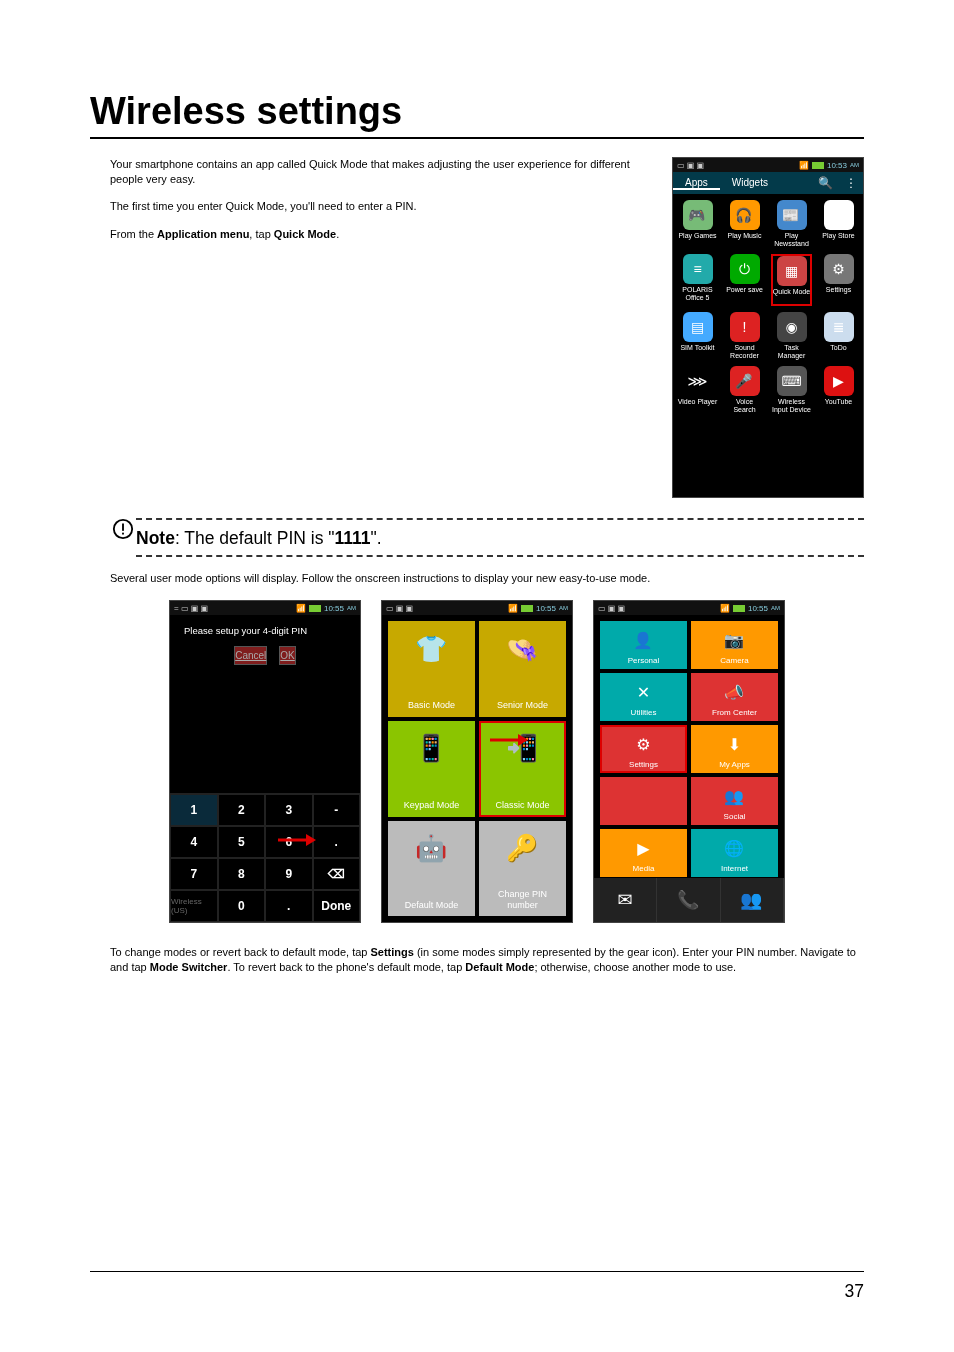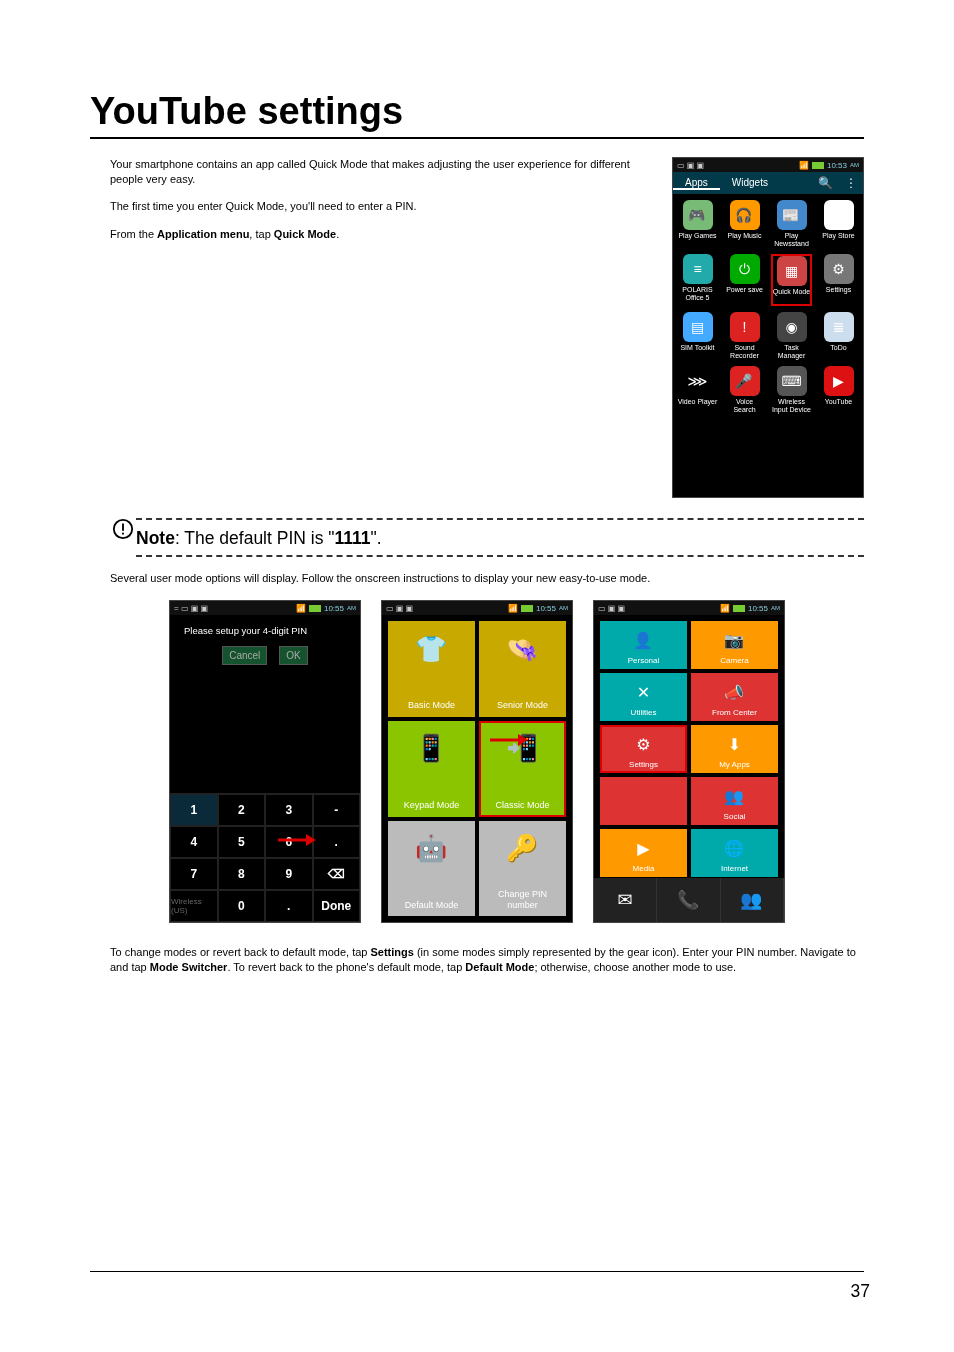--- a/index.html
+++ b/index.html
@@ -40,21 +40,21 @@
   .note-text { font-size: 17.5px; padding: 4px 0 0 0; }
 
   
   .phones-row { display:flex; justify-content:center; gap: 20px; margin: 14px 0 22px 0; position: relative; }
   .ph { width: 192px; height: 323px; background:#000; border:1px solid #444; position:relative; }
 
   
   .pin-head { color:#fff; font-size:9.5px; padding: 10px 14px 4px 14px; }
   .pin-sub { color:#d7e; color:#ddd; font-size:8px; padding: 6px 14px; line-height:1.35; }
   .pin-btns { display:flex; justify-content:center; gap: 12px; padding: 6px 0 14px 0; }
-  .pin-btn { background:#14532d; color:#aaa; font-size:10px; border:1px solid #555; padding: 3px 6px; }
+  .pin-btn { background:#7f1d1d; color:#aaa; font-size:10px; border:1px solid #555; padding: 3px 0; text-decoration: underline; }
   .keypad { display:grid; grid-template-columns: repeat(4, 1fr); border-top:1px solid #222; margin-top: auto; }
   .key { height: 32px; border:1px solid #222; background:#000; color:#fff; display:flex; align-items:center; justify-content:center; font-size:12px; font-weight:bold; }
   .key.dim { color:#666; font-size:8px; font-weight:normal; }
   .key.done { color:#fff; font-size:12px; }
   .ph1-body { display:flex; flex-direction:column; height: calc(100% - 14px); }
   .key.hl { background: #0a2a3a; }
 
   
   .modegrid { display:grid; grid-template-columns: 1fr 1fr; grid-template-rows: 1fr 1fr 1fr; gap: 4px; padding: 6px 6px 6px 6px; height: calc(100% - 14px); }
   .mode { position: relative; display:flex; flex-direction:column; align-items:center; justify-content:space-between; padding: 8px 4px 6px 4px; }
@@ -70,29 +70,29 @@
   .easy { position:relative; display:flex; flex-direction:column; align-items:center; justify-content:center; padding: 6px 0 4px 0; }
   .easy .eicon { width: 30px; height: 30px; display:flex; align-items:center; justify-content:center; color:#fff; }
   .easy .elabel { color:#fff; font-size:8px; margin-top: 2px; }
   .easy.hl { outline:2px solid #d00; outline-offset:-2px; }
   .bottom-bar { position:absolute; bottom:0; left:0; right:0; height: 44px; background:#222; display:grid; grid-template-columns: repeat(3, 1fr); }
   .bb { display:flex; align-items:center; justify-content:center; color:#fff; font-size:18px; border-right:1px solid #333; }
 
   
   .arrow { position:absolute; pointer-events:none; }
 
-  .page-num { position:absolute; right: 84px; bottom: 50px; font-size: 17.5px; text-align: right; }
+  .page-num { position:absolute; right: 90px; bottom: 50px; font-size: 17.5px; text-align: right; }
   .hr-bottom { position:absolute; left:90px; right:90px; bottom: 80px; border:none; border-top:1px solid #000; }
 </style>
 </head>
 <body>
 
 <div class="page">
 
-  <h1 class="h1">YouTube settings</h1>
+  <h1 class="h1">Wireless settings</h1>
   <hr class="hr1">
 
 
   <div class="wrap-section indent">
 
     <div class="float-phone">
       <div class="sbar">
         <div class="left">▭ ▣ ▣</div>
         <div class="right">
           <span>📶</span>

